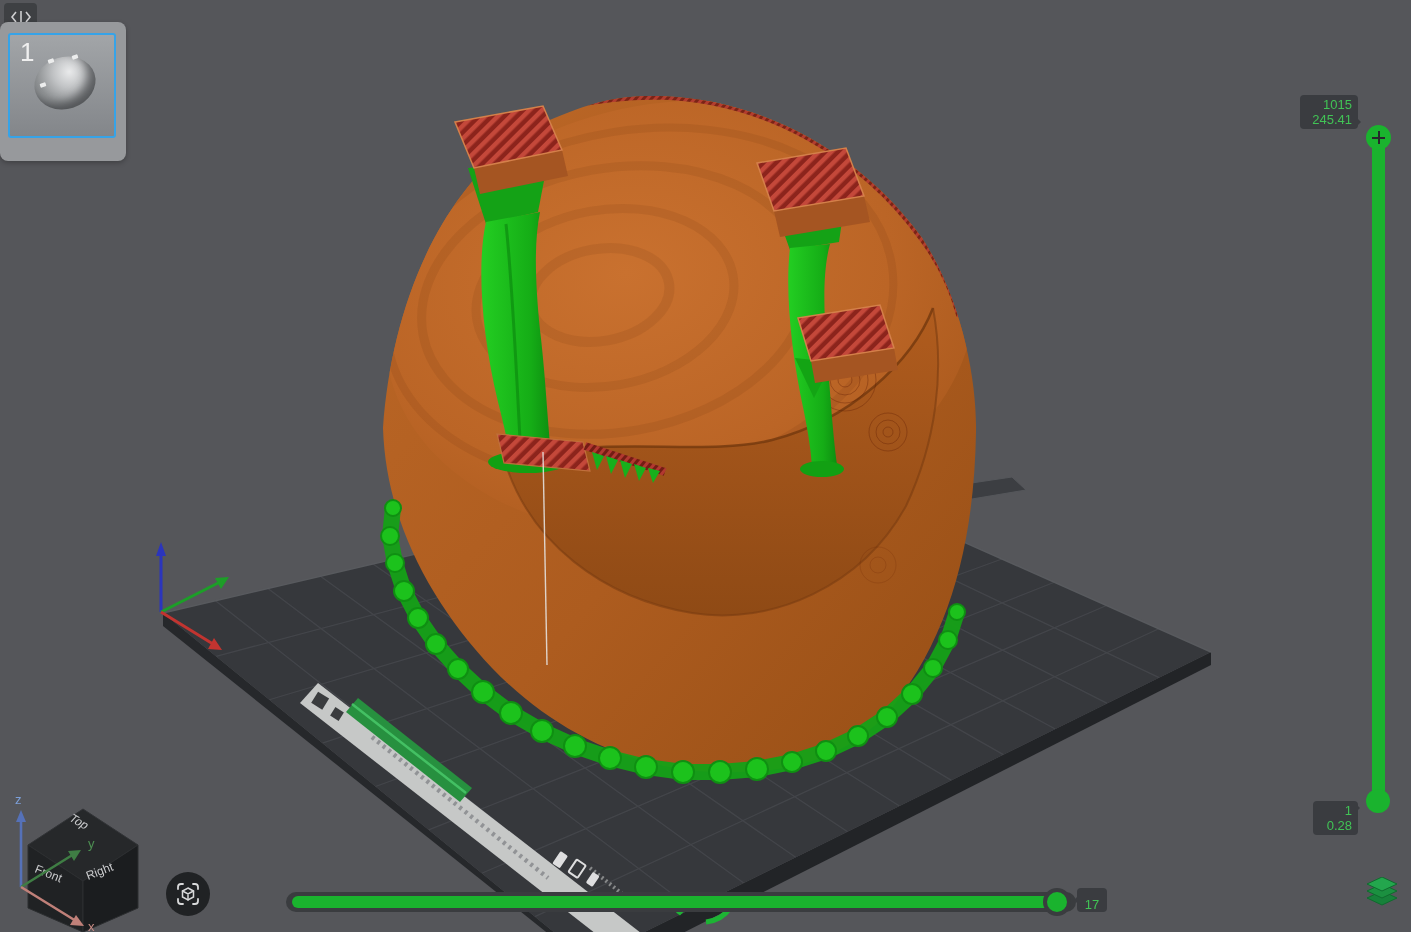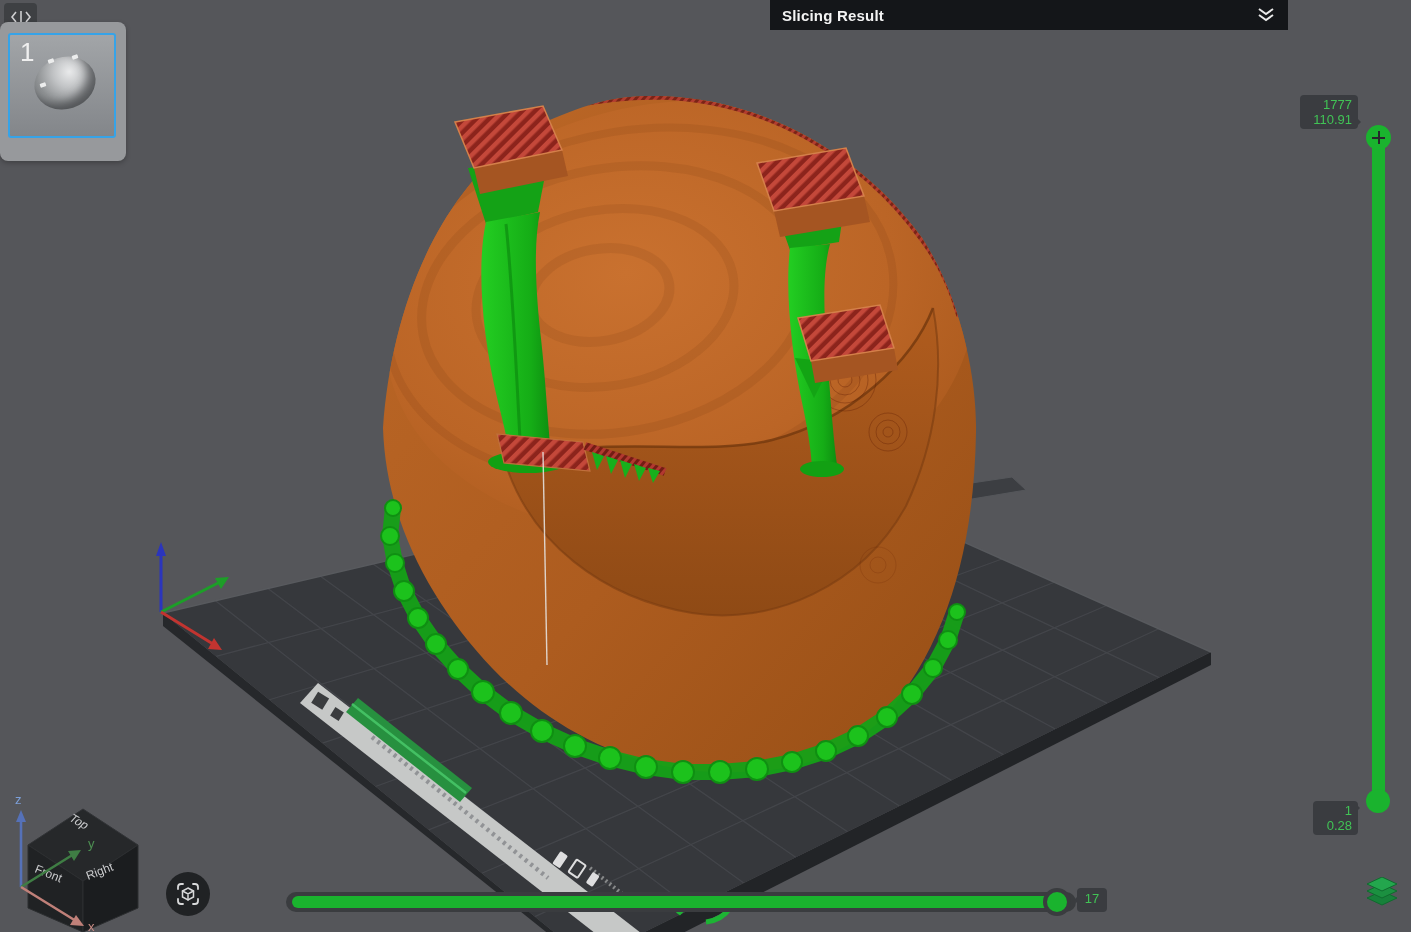--- a/index.html
+++ b/index.html
@@ -37,21 +37,21 @@
   .vhandle-top .plus::before{left:0;top:5.5px;width:13px;height:2.4px;}
   .vhandle-top .plus::after{left:5.5px;top:0;width:2.4px;height:13px;}
   .vhandle-bottom{position:absolute;left:1366px;top:789px;width:24px;height:24px;border-radius:50%;background:#1ab32e;}
 
   .tip{position:absolute;background:#3a3c40;border-radius:4px;color:#41c355;font-size:13px;line-height:15px;
     text-align:right;padding:2px 6px;box-sizing:border-box;}
   .tip-top{left:1300px;top:95px;width:58px;height:34px;}
   .tip-top::after{content:"";position:absolute;right:-8px;bottom:2px;border:5px solid transparent;border-left-color:#3a3c40;}
   .tip-bottom{left:1313px;top:801px;width:45px;height:34px;}
   .tip-bottom::after{content:"";position:absolute;right:-7px;top:2px;border:5px solid transparent;border-left-color:#3a3c40;}
-  .tip-h{left:1077px;top:888px;width:30px;height:24px;text-align:center;padding:3px 4px;}
+  .tip-h{left:1077px;top:888px;width:30px;height:24px;text-align:center;padding:9px 4px;}
   .tip-h::after{content:"";position:absolute;left:-8px;top:7px;border:5px solid transparent;border-right-color:#3a3c40;}
 
   
   .htrack{position:absolute;left:286px;top:892px;width:790px;height:20px;background:#3a3c3f;border-radius:10px;}
   .hfill{position:absolute;left:292px;top:896px;width:774px;height:12px;background:#1ab32e;border-radius:6px;}
   .hhandle{position:absolute;left:1043px;top:888px;width:28px;height:28px;border-radius:50%;background:#1ab32e;
     border:4px solid #3a3c3f;box-sizing:border-box;}
 
   
   .fit-btn{position:absolute;left:166px;top:872px;width:44px;height:44px;border-radius:50%;background:#202224;
@@ -280,27 +280,20 @@
         <circle cx="887" cy="717" r="10" fill="#1cc21c" stroke="#0f8f12" stroke-width="2"></circle>
         <circle cx="912" cy="694" r="10" fill="#1cc21c" stroke="#0f8f12" stroke-width="2"></circle>
         <circle cx="933" cy="668" r="9" fill="#1cc21c" stroke="#0f8f12" stroke-width="2"></circle>
         <circle cx="948" cy="640" r="9" fill="#1cc21c" stroke="#0f8f12" stroke-width="2"></circle>
         <circle cx="957" cy="612" r="8" fill="#1cc21c" stroke="#0f8f12" stroke-width="2"></circle>
       </g>
 
     <path d="M678,914 q10,-12 22,-6 M706,922 q16,-2 24,-14" fill="none" stroke="#1db434" stroke-width="5"></path>
   </svg>
 
-  <div class="slicing-bar">
-    <span class="title">Slicing Result</span>
-    <svg width="20" height="16" viewBox="0 0 20 16">
-      <path d="M3,2 L10,7 L17,2" fill="none" stroke="#e9e9e9" stroke-width="2"></path>
-      <path d="M3,8 L10,13 L17,8" fill="none" stroke="#e9e9e9" stroke-width="2"></path>
-    </svg>
-  </div>
 
   <div class="collapse-btn">
     <svg width="22" height="16" viewBox="0 0 22 16">
       <path d="M6,3 L2,8 L6,13" fill="none" stroke="#cfcfd1" stroke-width="1.6"></path>
       <line x1="11" y1="2" x2="11" y2="14" stroke="#cfcfd1" stroke-width="1.6"></line>
       <path d="M16,3 L20,8 L16,13" fill="none" stroke="#cfcfd1" stroke-width="1.6"></path>
     </svg>
   </div>
 
   <div class="plate-card">
@@ -313,22 +306,22 @@
     </div>
   </div>
 
   <div class="vtrack"></div>
   <div class="vhandle-top">
     <div class="plus"></div>
   </div>
   <div class="vhandle-bottom"></div>
 
   <div class="tip tip-top">
-    <div>1777</div>
-    <div>110.91</div>
+    <div>1015</div>
+    <div>245.41</div>
   </div>
   <div class="tip tip-bottom">
     <div>1</div>
     <div>0.28</div>
   </div>
 
   <div class="htrack"></div>
   <div class="hfill"></div>
   <div class="hhandle"></div>
   <div class="tip tip-h">

